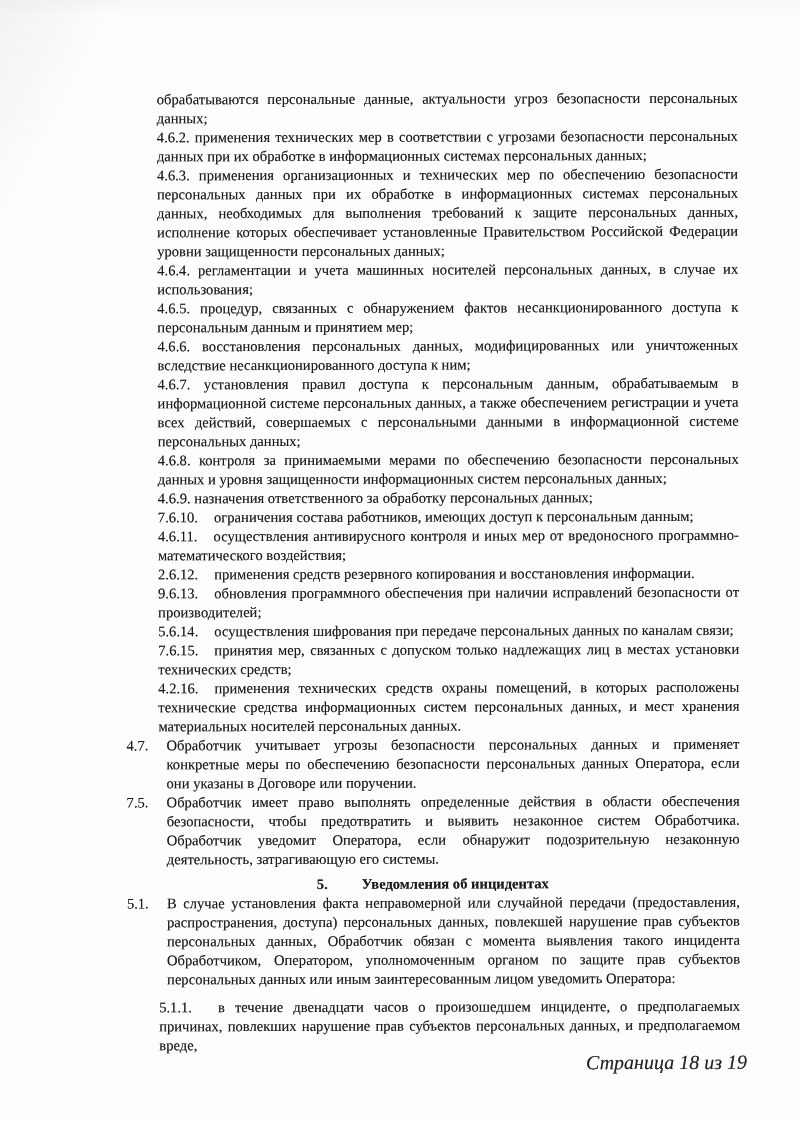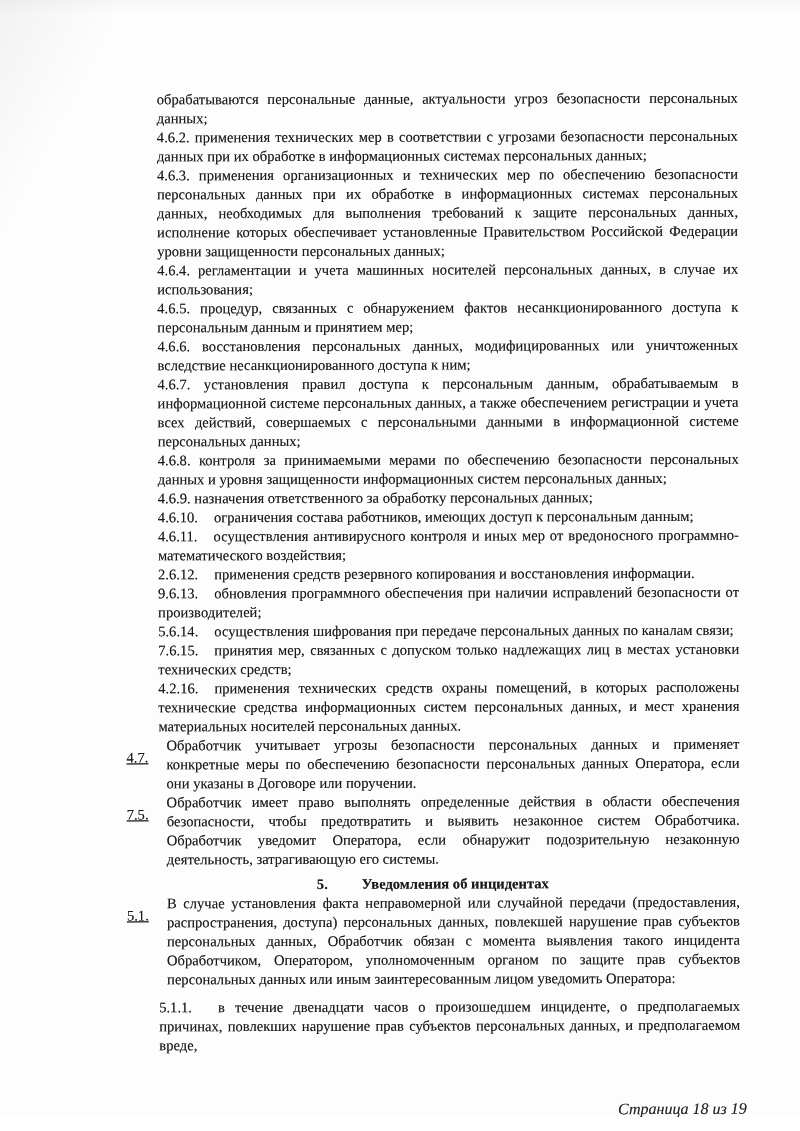--- a/index.html
+++ b/index.html
@@ -43,39 +43,38 @@
     text-align: justify;
   }
   .sub { margin-left: 32px; }
   .hang {
     position: relative;
     padding-left: 40px;
   }
   .hang > .num {
     position: absolute;
     left: 0;
-    top: 12px;
-    text-decoration: underline;
+    top: 0;
   }
   .tab   { display: inline-block; width: 16px; }
   .tab-sm{ display: inline-block; width: 26px; }
   .heading {
     margin: 6px 0 0 190px;
     font-weight: bold;
     text-align: left;
   }
   .heading .hgap { display: inline-block; width: 34px; }
   .m511 { margin-top: 9px; }
   .footer {
     position: absolute;
-    top: 1100px;
+    top: 1051px;
     right: 53px;
     font-family: "Liberation Serif", serif;
     font-style: italic;
-    font-size: 16px;
+    font-size: 20px;
     color: #242424;
     text-shadow: 0 0 0.5px rgba(25,25,25,0.45);
     transform: rotate(-0.15deg);
   }
 </style>
 </head>
 <body>
 
 <div class="page">
   <div class="textblock">
@@ -115,21 +114,21 @@
     <p class="p sub">
       <span class="num">4.6.8.</span>
       <span>контроля за принимаемыми мерами по обеспечению безопасности персональных данных и уровня защищенности информационных систем персональных данных;</span>
     </p>
 
     <p class="p sub">
       <span class="num">4.6.9.</span>
       <span>назначения ответственного за обработку персональных данных;</span>
     </p>
 
-    <p class="p sub"><span class="num">4.6.10.</span><span class="tab"></span><span>ограничения состава работников, имеющих доступ к персональным данным;</span></p>
+    <p class="p sub"><span class="num">7.6.10.</span><span class="tab"></span><span>ограничения состава работников, имеющих доступ к персональным данным;</span></p>
 
     <p class="p sub"><span class="num">4.6.11.</span><span class="tab"></span><span>осуществления антивирусного контроля и иных мер от вредоносного программно-математического воздействия;</span></p>
 
     <p class="p sub"><span class="num">2.6.12.</span><span class="tab"></span><span>применения средств резервного копирования и восстановления информации.</span></p>
 
     <p class="p sub"><span class="num">9.6.13.</span><span class="tab"></span><span>обновления программного обеспечения при наличии исправлений безопасности от производителей;</span></p>
 
     <p class="p sub"><span class="num">5.6.14.</span><span class="tab"></span><span>осуществления шифрования при передаче персональных данных по каналам связи;</span></p>
 
     <p class="p sub"><span class="num">7.6.15.</span><span class="tab"></span><span>принятия мер, связанных с допуском только надлежащих лиц в местах установки технических средств;</span></p>

